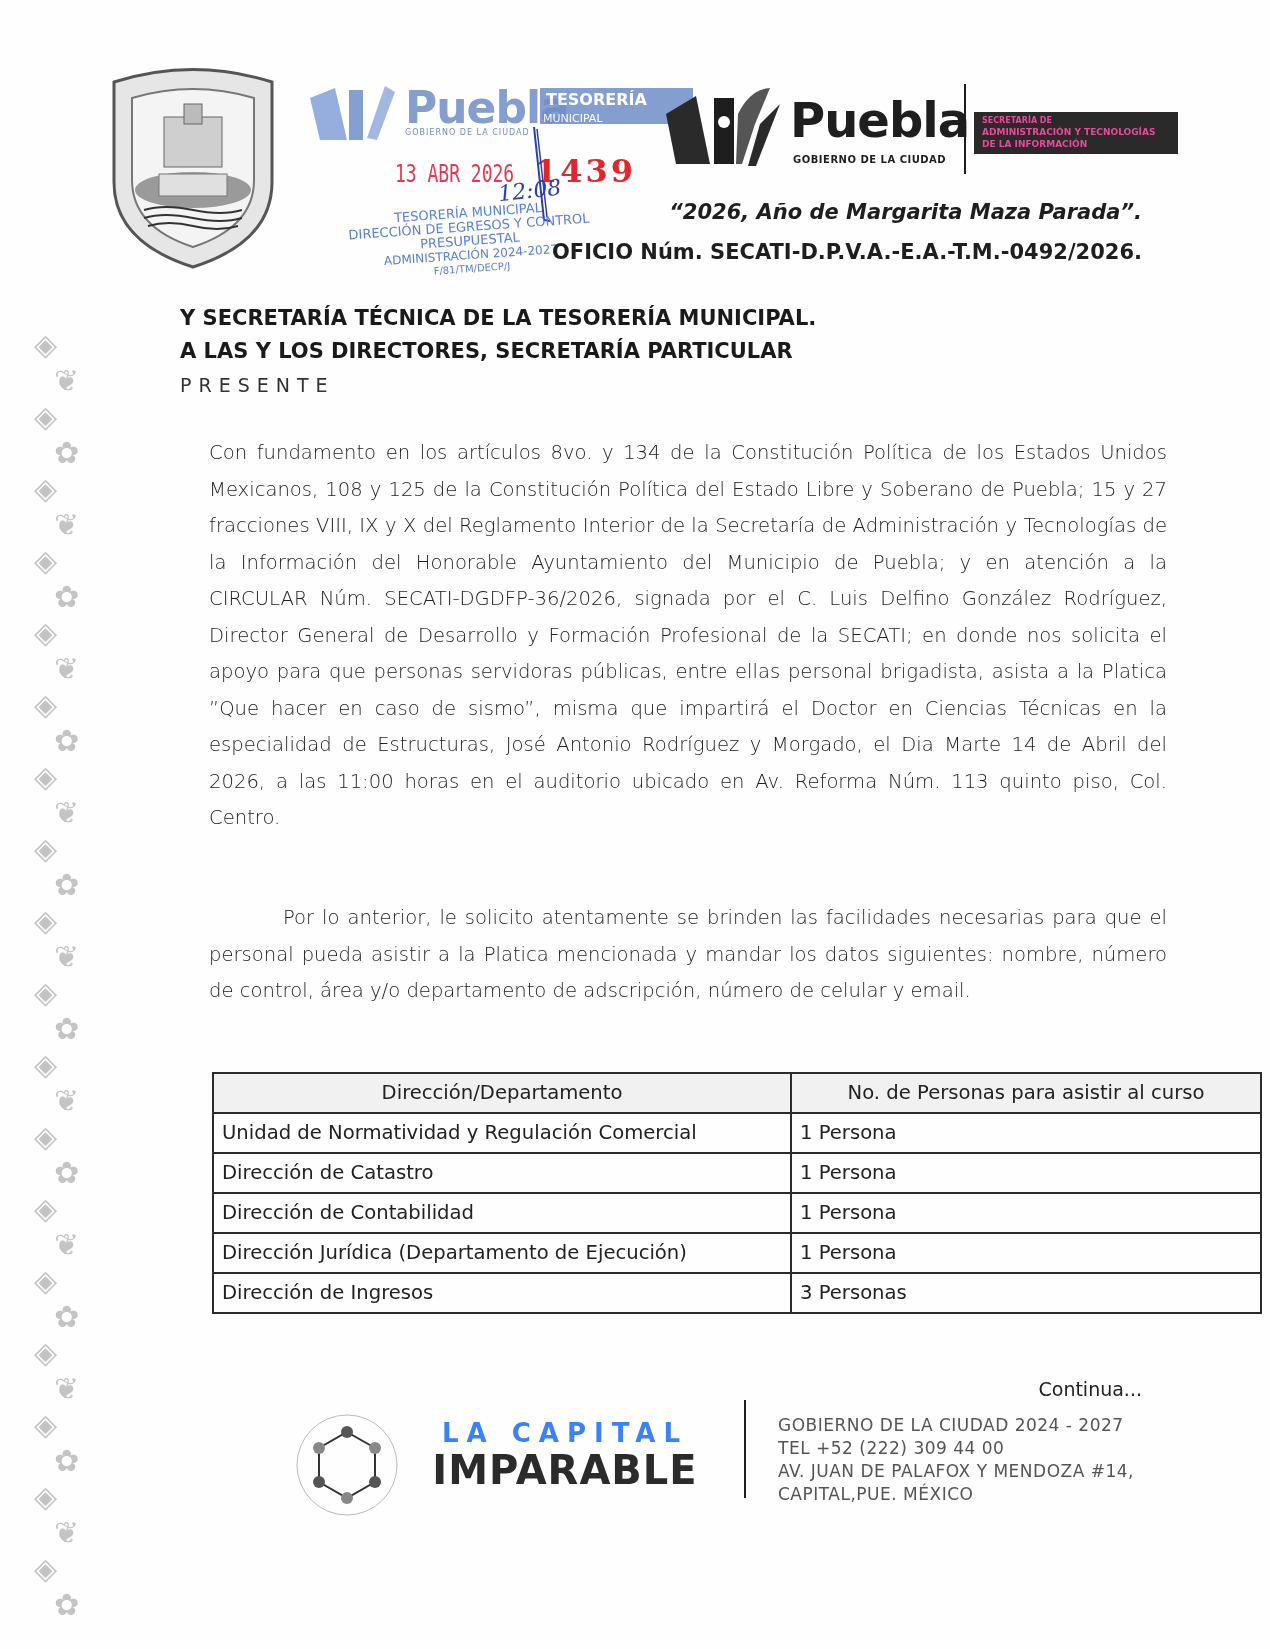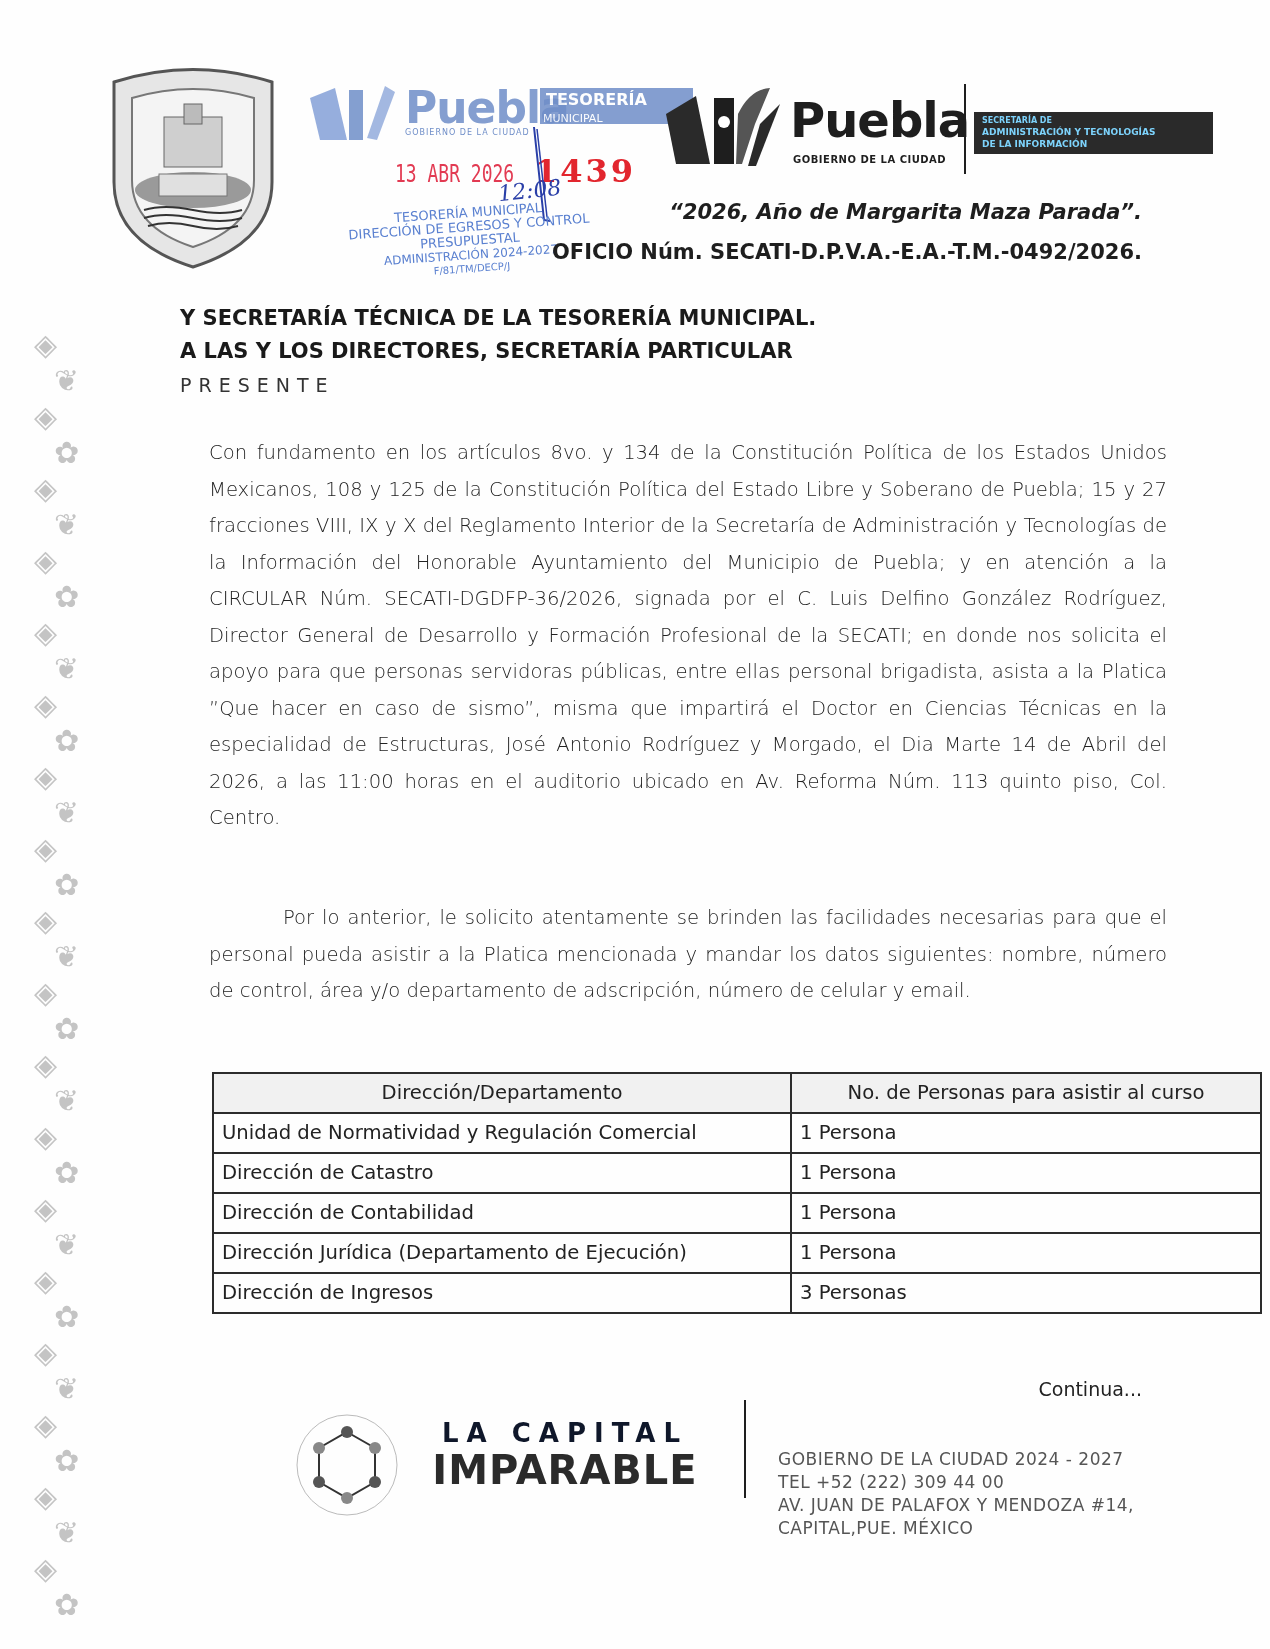--- a/index.html
+++ b/index.html
@@ -30,21 +30,21 @@
     .stamp-lines .a { font-size: 13px; }
     .stamp-lines .b { font-size: 12px; }
     .stamp-lines .c { font-size: 10px; }
     .pen-line { position: absolute; left: 530px; top: 125px; width: 24px; height: 110px; }
 
     
     .sec-logo { position: absolute; left: 660px; top: 84px; width: 520px; height: 90px; }
     .sec-puebla { position: absolute; left: 130px; top: 8px; font-weight: bold; font-size: 48px; color: #1e1e1e; letter-spacing: -1px; }
     .sec-gob { position: absolute; left: 133px; top: 70px; font-weight: bold; font-size: 10px; color: #1e1e1e; letter-spacing: .5px; }
     .sec-divider { position: absolute; left: 304px; top: 0px; width: 2px; height: 90px; background: #1e1e1e; }
-    .sec-box { position: absolute; left: 314px; top: 28px; width: 204px; height: 42px; background: #2a2a2a; color: #7dd3fc; padding-left: 35px; }
+    .sec-box { position: absolute; left: 314px; top: 28px; width: 204px; height: 42px; background: #2a2a2a; color: #ec4899; }
     .sec-box div { position: absolute; left: 8px; font-weight: bold; white-space: nowrap; }
     .sec-box .l1 { top: 4px; font-size: 8px; }
     .sec-box .l2 { top: 15px; font-size: 9px; }
     .sec-box .l3 { top: 27px; font-size: 9px; }
 
     .motto { position: absolute; right: 128px; top: 200px; font-weight: bold; font-style: italic; font-size: 21px; color: #1e1e1e; }
     .oficio { position: absolute; right: 128px; top: 240px; font-weight: bold; font-size: 21px; color: #1e1e1e; }
 
     .addressee { position: absolute; left: 180px; top: 302px; font-weight: bold; font-size: 21px; line-height: 33px; color: #1a1a1a; }
     .presente { position: absolute; left: 180px; top: 374px; font-size: 19px; letter-spacing: 7px; color: #333; }
@@ -63,24 +63,24 @@
     }
     .dept-table th, .dept-table td { border: 2px solid #2c2c2c; padding: 1px 8px; line-height: 36px; vertical-align: top; }
     .dept-table th { font-weight: normal; background: #f1f1f1; text-align: center; }
     .dept-table th.c1 { width: 560px; }
     .dept-table td.dept { text-align: justify; text-align-last: left; }
 
     .continua { position: absolute; right: 128px; top: 1378px; font-size: 19px; color: #222; }
 
     .seal { position: absolute; left: 292px; top: 1410px; width: 110px; height: 110px; }
     .capital { position: absolute; left: 415px; top: 1418px; width: 300px; height: 80px; text-align: center; }
-    .capital .c1 { font-weight: bold; font-size: 26px; letter-spacing: 8px; color: #0f172a; }
+    .capital .c1 { font-weight: bold; font-size: 26px; letter-spacing: 8px; color: #3b82f6; }
     .capital .c2 { font-weight: bold; font-size: 40px; color: #2b2b2b; letter-spacing: 1px; line-height: 44px; }
     .footer-divider { position: absolute; left: 744px; top: 1400px; width: 2px; height: 98px; background: #1e1e1e; }
-    .footer-info { position: absolute; left: 778px; top: 1414px; font-size: 17px; line-height: 23px; color: #555; letter-spacing: .5px; margin-top: 34px; }
+    .footer-info { position: absolute; left: 778px; top: 1414px; font-size: 17px; line-height: 23px; color: #555; letter-spacing: .5px; }
   </style>
 </head>
 <body>
 
 <div class="side-pattern" id="sidepattern">
     <span style="top: 0px; left: 4px;">◈</span>
     <span style="top: 36px; left: 24px;">❦</span>
     <span style="top: 72px; left: 4px;">◈</span>
     <span style="top: 108px; left: 24px;">✿</span>
     <span style="top: 144px; left: 4px;">◈</span>

